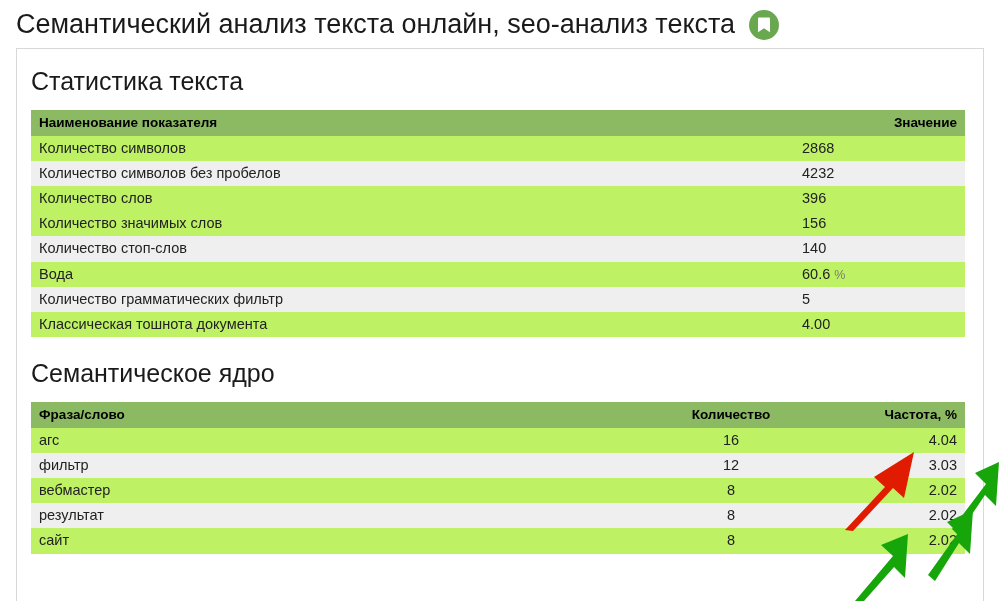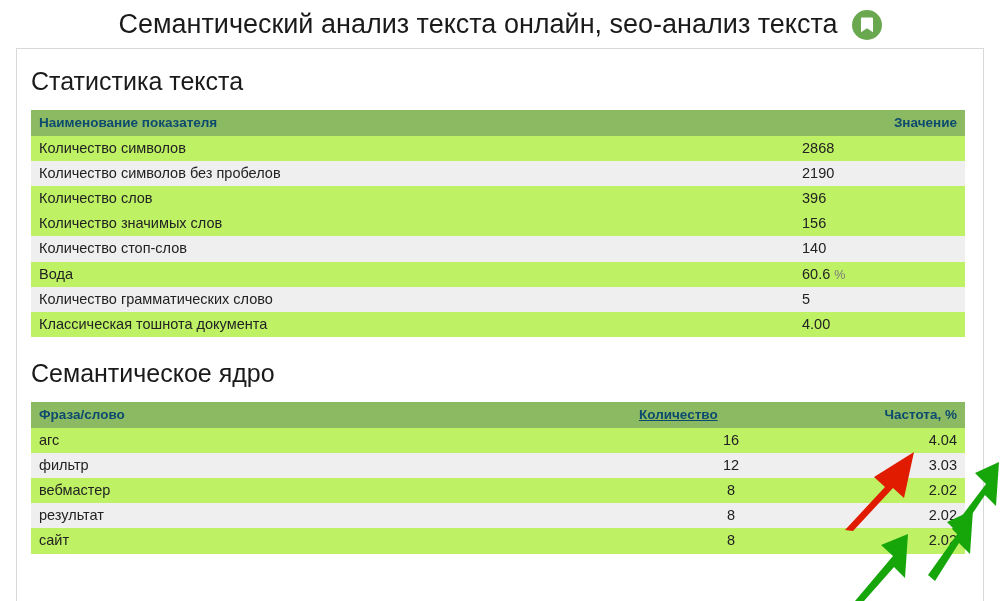--- a/index.html
+++ b/index.html
@@ -15,21 +15,20 @@
     overflow: hidden;
     position: relative;
   }
 
   
   .page-title-bar {
     padding: 10px 16px 8px 16px;
     display: flex;
     align-items: center;
     gap: 14px;
-    justify-content: center;
   }
   .page-title {
     font-size: 27px;
     font-weight: normal;
     color: #1a1a1a;
     line-height: 1.1;
     white-space: nowrap;
   }
   .bookmark-badge {
     width: 30px;
@@ -67,30 +66,30 @@
   }
 
   table.data {
     width: 100%;
     border-collapse: collapse;
     font-size: 14.5px;
     table-layout: fixed;
   }
   table.data thead th {
     background: #8cba63;
-    color: #0c4a6e;
+    color: #000000;
     font-size: 13.5px;
     font-weight: bold;
     text-align: left;
     padding: 5px 8px 5px 8px;
     line-height: 1.2;
     border: none;
   }
   table.data thead th.right { text-align: right; }
-  table.data thead th.center { text-align: left; text-decoration: underline; }
+  table.data thead th.center { text-align: center; }
 
   table.data tbody td {
     padding: 3px 8px 3px 8px;
     line-height: 1.32;
     border: none;
     color: #222222;
     font-size: 14.5px;
     white-space: nowrap;
     overflow: hidden;
     text-overflow: ellipsis;
@@ -147,40 +146,40 @@
         <th class="right">Значение</th>
       </tr>
     </thead>
     <tbody>
       <tr class="odd">
         <td>Количество символов</td>
         <td><span>2868</span> <span class="unit"></span></td>
       </tr>
       <tr class="even">
         <td>Количество символов без пробелов</td>
-        <td><span>2190</span> <span class="unit"></span></td>
+        <td><span>4232</span> <span class="unit"></span></td>
       </tr>
       <tr class="odd">
         <td>Количество слов</td>
         <td><span>396</span> <span class="unit"></span></td>
       </tr>
       <tr class="odd">
         <td>Количество значимых слов</td>
         <td><span>156</span> <span class="unit"></span></td>
       </tr>
       <tr class="even">
         <td>Количество стоп-слов</td>
         <td><span>140</span> <span class="unit"></span></td>
       </tr>
       <tr class="odd">
         <td>Вода</td>
         <td><span>60.6</span> <span class="unit">%</span></td>
       </tr>
       <tr class="even">
-        <td>Количество грамматических слово</td>
+        <td>Количество грамматических фильтр</td>
         <td><span>5</span> <span class="unit"></span></td>
       </tr>
       <tr class="odd">
         <td>Классическая тошнота документа</td>
         <td><span>4.00</span> <span class="unit"></span></td>
       </tr>
     </tbody>
   </table>
 
   <h2 class="section-title second">Семантическое ядро</h2>

